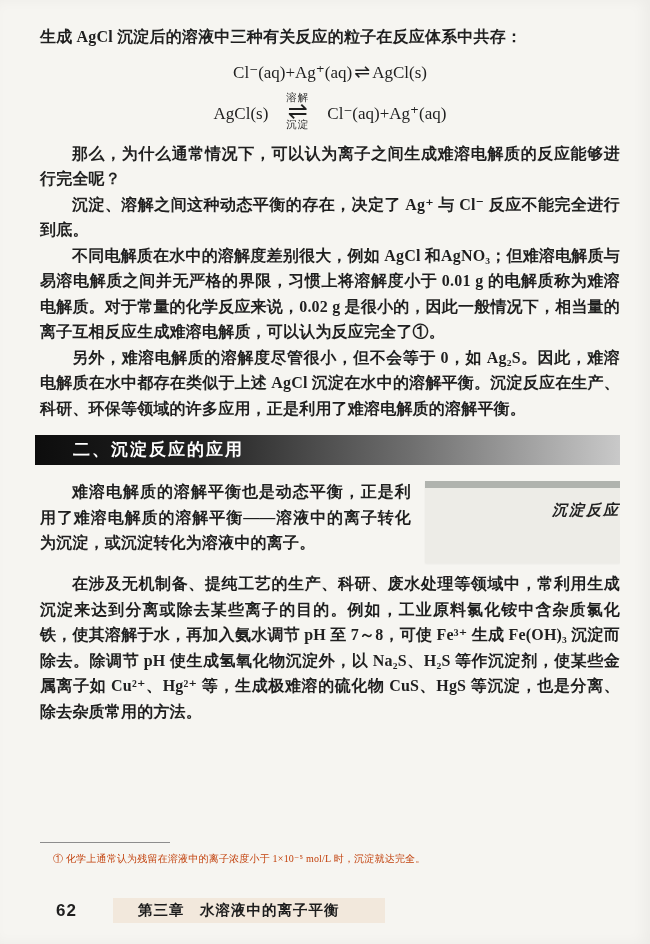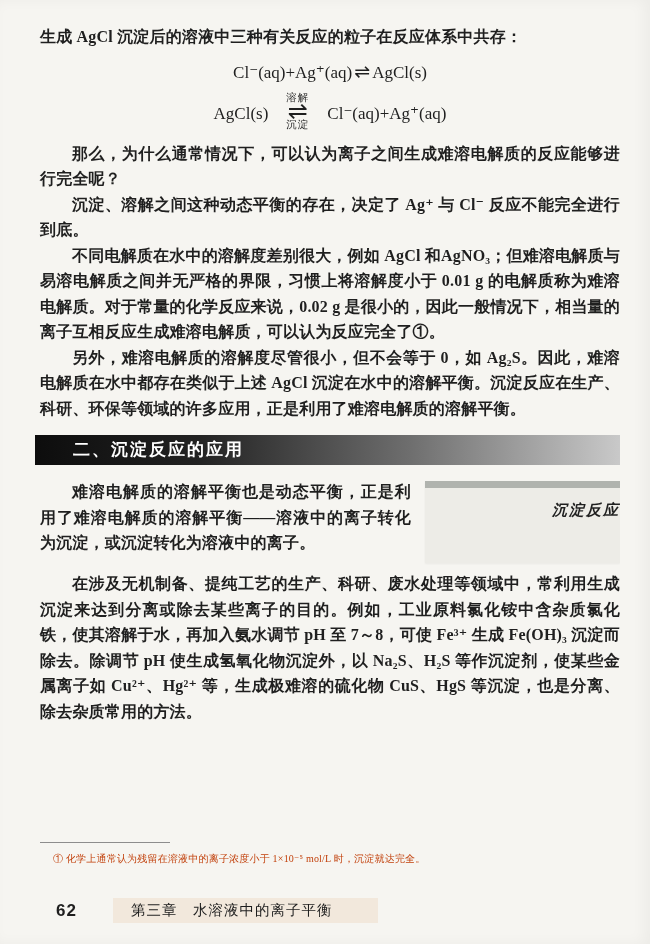--- a/index.html
+++ b/index.html
@@ -135,22 +135,22 @@
   }
   .page-number {
     font-family: "Liberation Sans", "DejaVu Sans", sans-serif;
     font-weight: bold;
     font-size: 17px;
     letter-spacing: 1px;
   }
   .chapter-band {
     margin-left: 36px;
     background: var(--footer_band, #f2e8dc);
-    padding: 3px 46px 3px 18px;
-    font-weight: normal;
+    padding: 3px 46px 3px 25px;
+    font-weight: bold;
     font-size: 14.5px;
     letter-spacing: 1px;
     color: #1d1d1d;
     font-family: "Liberation Sans", "DejaVu Sans", sans-serif;
   }
 </style>
 </head>
 <body>
 
 <div class="page">

